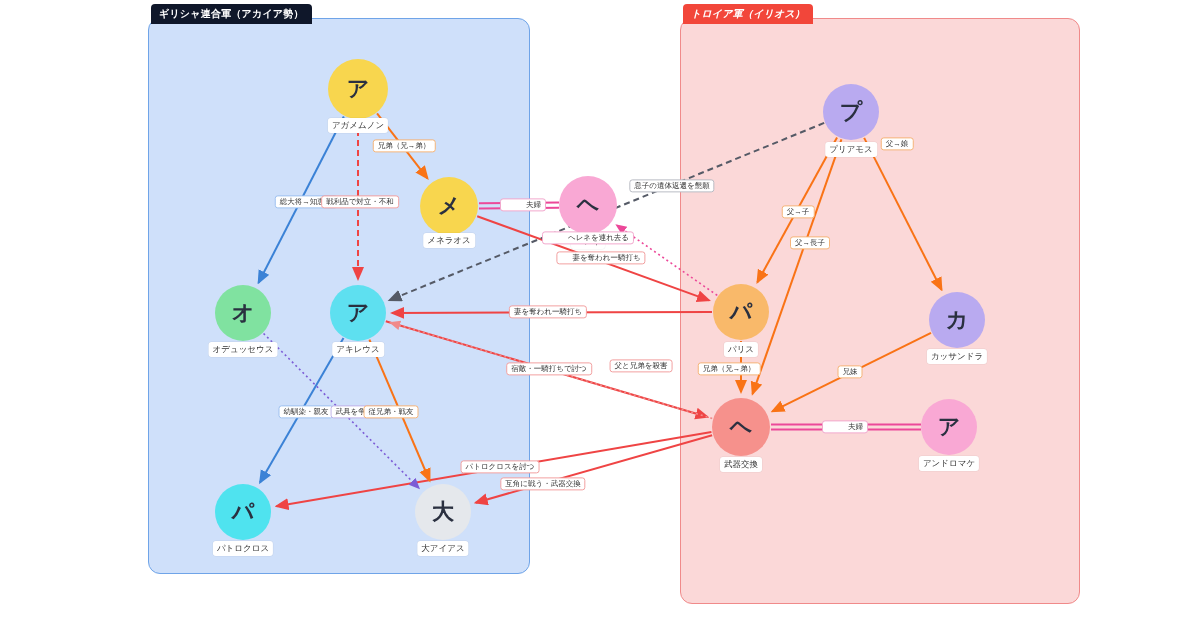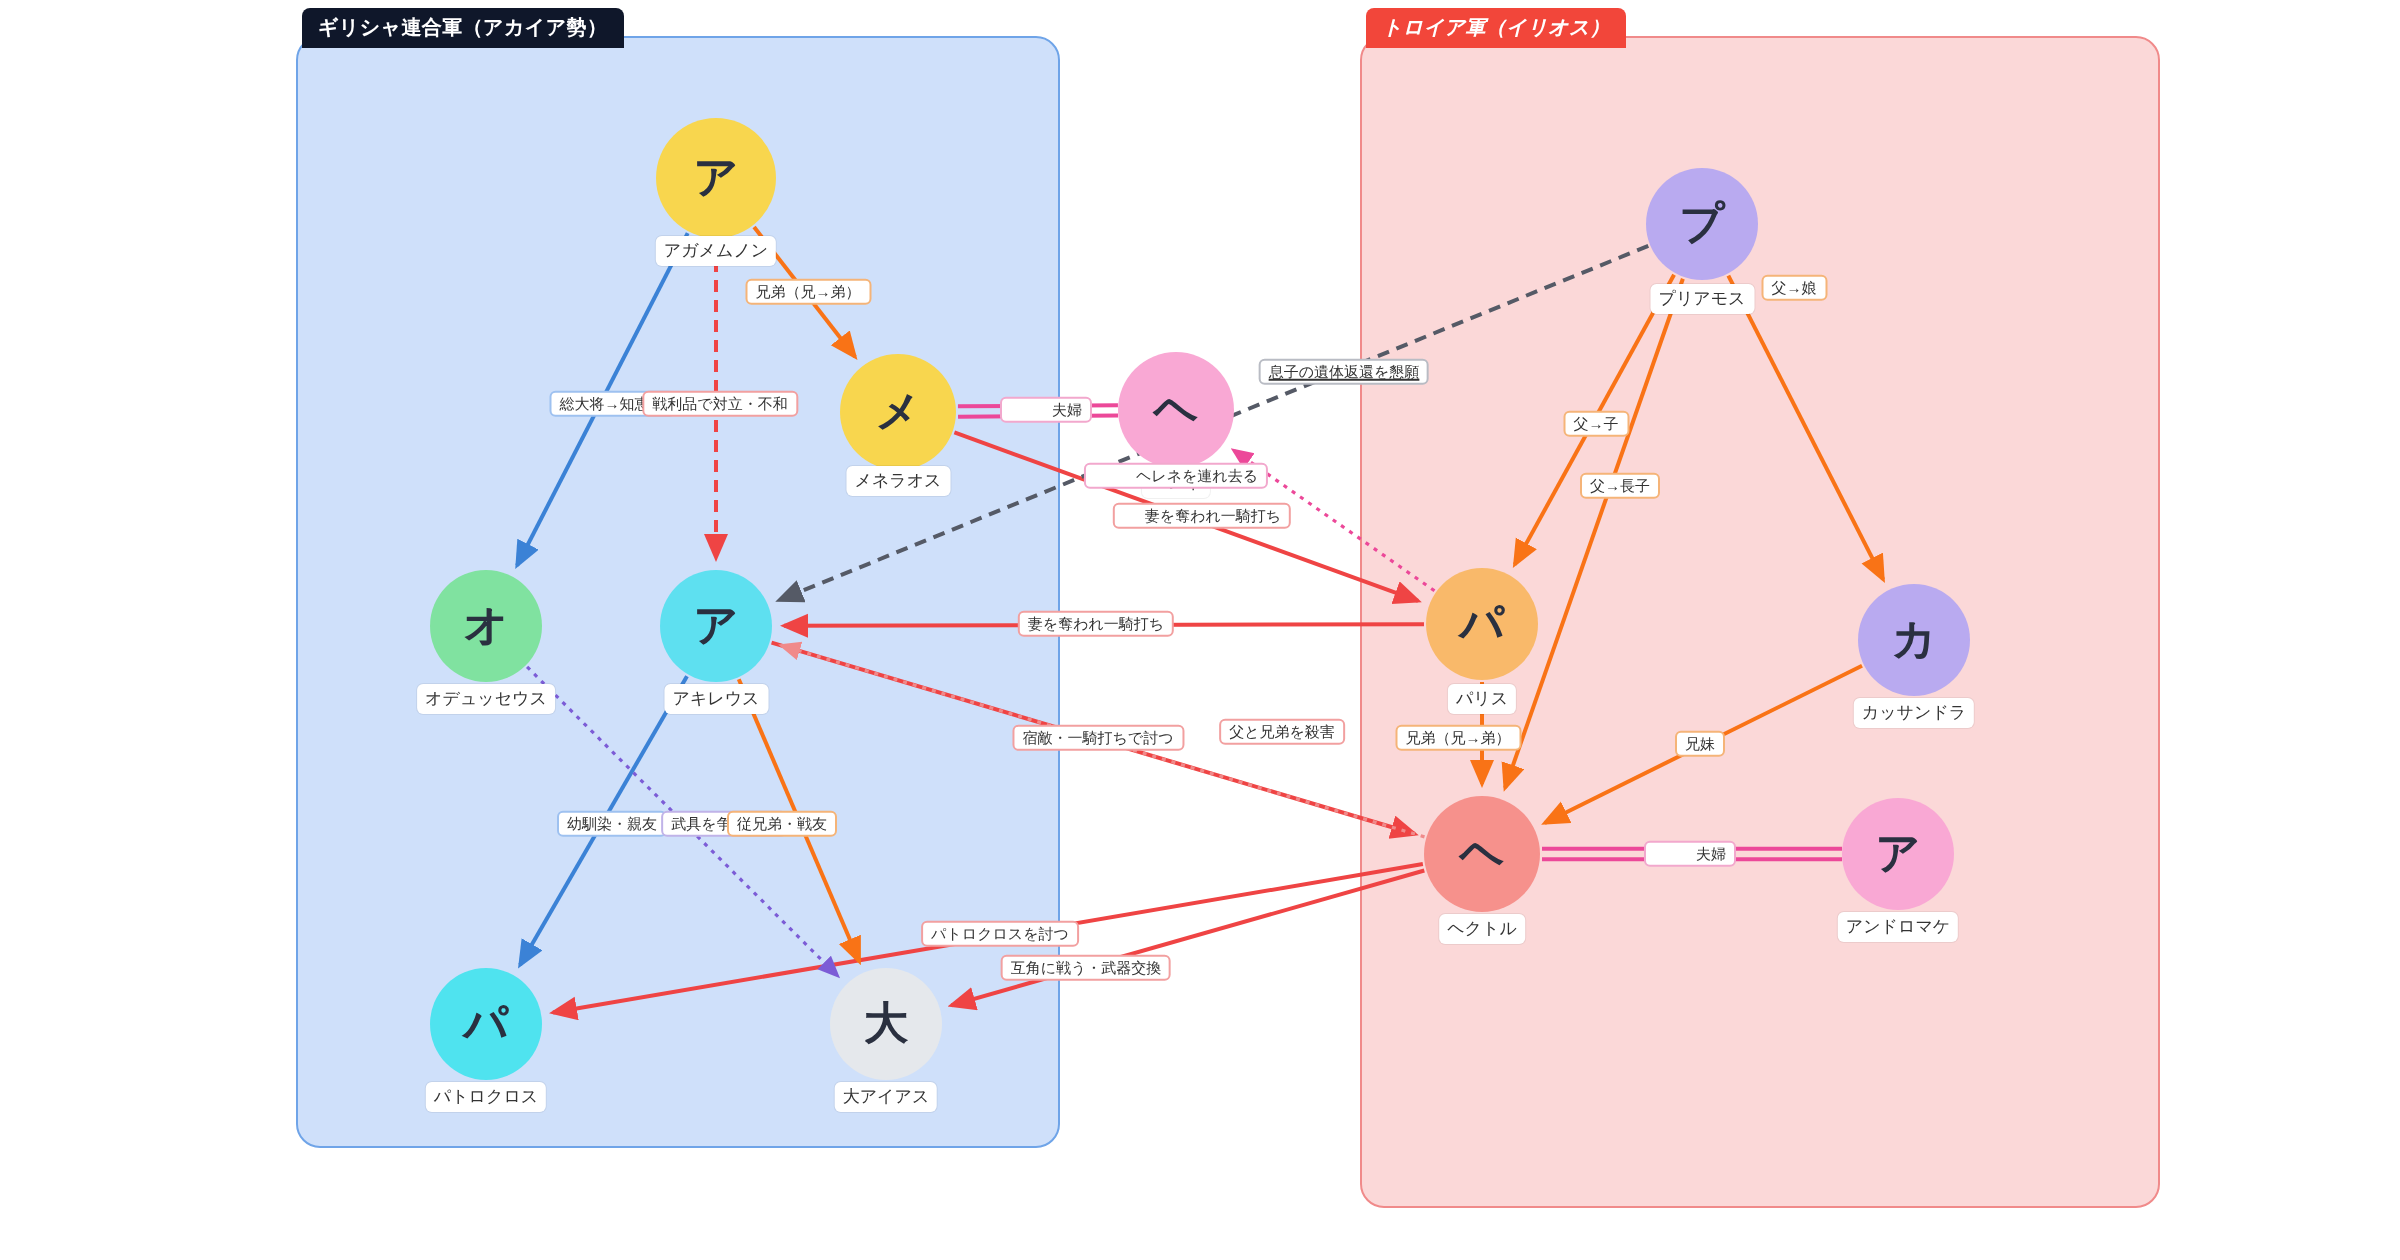--- a/index.html
+++ b/index.html
@@ -15,21 +15,21 @@
   .node-label{position:absolute;font-size:8.5px;color:#333;background:#fff;border-radius:3px;
         padding:1.5px 4px;white-space:nowrap;transform:translateX(-50%);box-shadow:0 0 0 .5px rgba(0,0,0,.06);}
 
   .edge-label{position:absolute;font-size:7.5px;color:#333;background:#fff;border:1px solid #bbb;
         border-radius:3px;padding:1.5px 4px;white-space:nowrap;transform:translate(-50%,-50%);line-height:1.1;}
   .el-blue{border-color:#9ec1f0;}
   .el-red{border-color:#f2a0a0;}
   .el-orange{border-color:#f5b478;}
   .el-purple{border-color:#c0b3e8;}
   .el-pink{border-color:#f2a8cd;padding-left:25px;}
-  .el-gray{border-color:#b9bcc4;text-decoration:underline;}
+  .el-gray{border-color:#b9bcc4;}
 </style>
 </head>
 <body>
 
 <div id="stage">
   <div id="clusters">
       <div class="cluster" style="left: 148px; top: 18px; width: 382px; height: 556px; background: rgb(207, 224, 250); border: 1.5px solid rgb(111, 164, 232);"></div>
       <div class="cluster-title" style="left: 151px; top: 4px; background: #0f172a;">ギリシャ連合軍（アカイア勢）</div>
       <div class="cluster" style="left: 680px; top: 18px; width: 400px; height: 586px; background: rgb(251, 216, 216); border: 1.5px solid rgb(240, 138, 138);"></div>
       <div class="cluster-title" style="left: 683px; top: 4px; background: rgb(242, 70, 58); font-style: italic;">トロイア軍（イリオス）</div>
@@ -139,21 +139,21 @@
       <div class="node-label" style="left: 243px; top: 541px;">パトロクロス</div>
       <div class="node" style="left: 415px; top: 484px; width: 56px; height: 56px; background: rgb(229, 232, 236);">大</div>
       <div class="node-label" style="left: 443px; top: 541px;">大アイアス</div>
       <div class="node" style="left: 823px; top: 84px; width: 56px; height: 56px; background: rgb(185, 170, 240);">プ</div>
       <div class="node-label" style="left: 851px; top: 142px;">プリアモス</div>
       <div class="node" style="left: 713px; top: 284px; width: 56px; height: 56px; background: rgb(249, 185, 106);">パ</div>
       <div class="node-label" style="left: 741px; top: 342px;">パリス</div>
       <div class="node" style="left: 929px; top: 292px; width: 56px; height: 56px; background: rgb(185, 170, 240);">カ</div>
       <div class="node-label" style="left: 957px; top: 349px;">カッサンドラ</div>
       <div class="node" style="left: 712px; top: 398px; width: 58px; height: 58px; background: rgb(246, 145, 140);">ヘ</div>
-      <div class="node-label" style="left: 741px; top: 457px;">ヘクトル</div>
+      <div class="node-label" style="left: 741px; top: 457px;">武器交換</div>
       <div class="node" style="left: 921px; top: 399px; width: 56px; height: 56px; background: rgb(249, 168, 212);">ア</div>
       <div class="node-label" style="left: 949px; top: 456px;">アンドロマケ</div>
     </div>
   <div id="edgelabels">
       <div class="edge-label el-blue" style="left: 306px; top: 202px;">総大将→知恵袋</div>
       <div class="edge-label el-red" style="left: 360px; top: 202px;">戦利品で対立・不和</div>
       <div class="edge-label el-orange" style="left: 404px; top: 146px;">兄弟（兄→弟）</div>
       <div class="edge-label el-pink" style="left: 523px; top: 205px;">夫婦</div>
       <div class="edge-label el-pink" style="left: 588px; top: 238px;">ヘレネを連れ去る</div>
       <div class="edge-label el-red" style="left: 601px; top: 258px; padding-left: 15px;">妻を奪われ一騎打ち</div>

